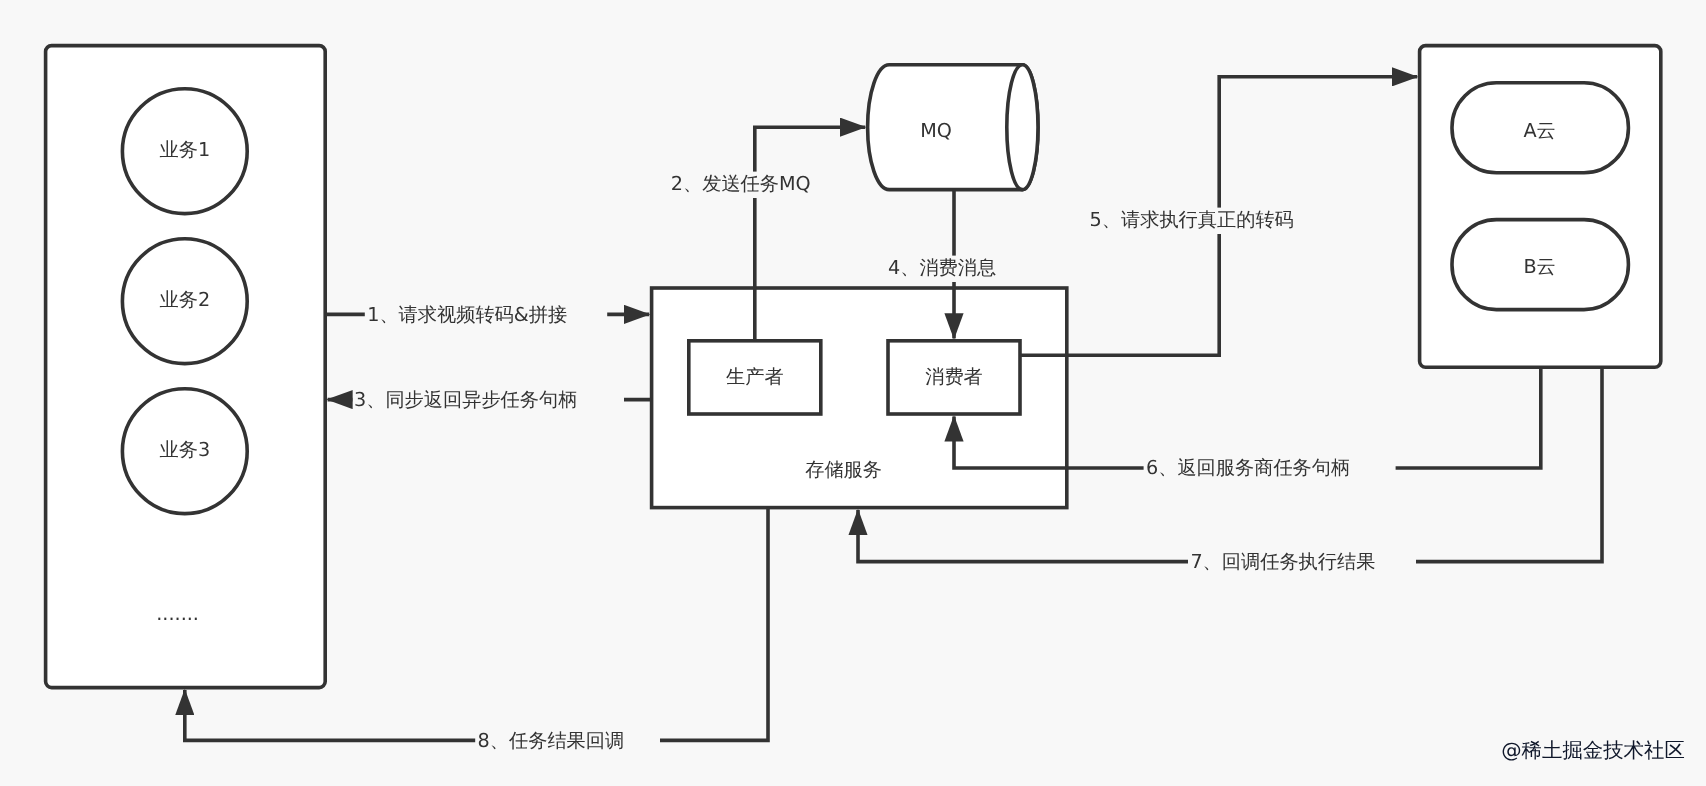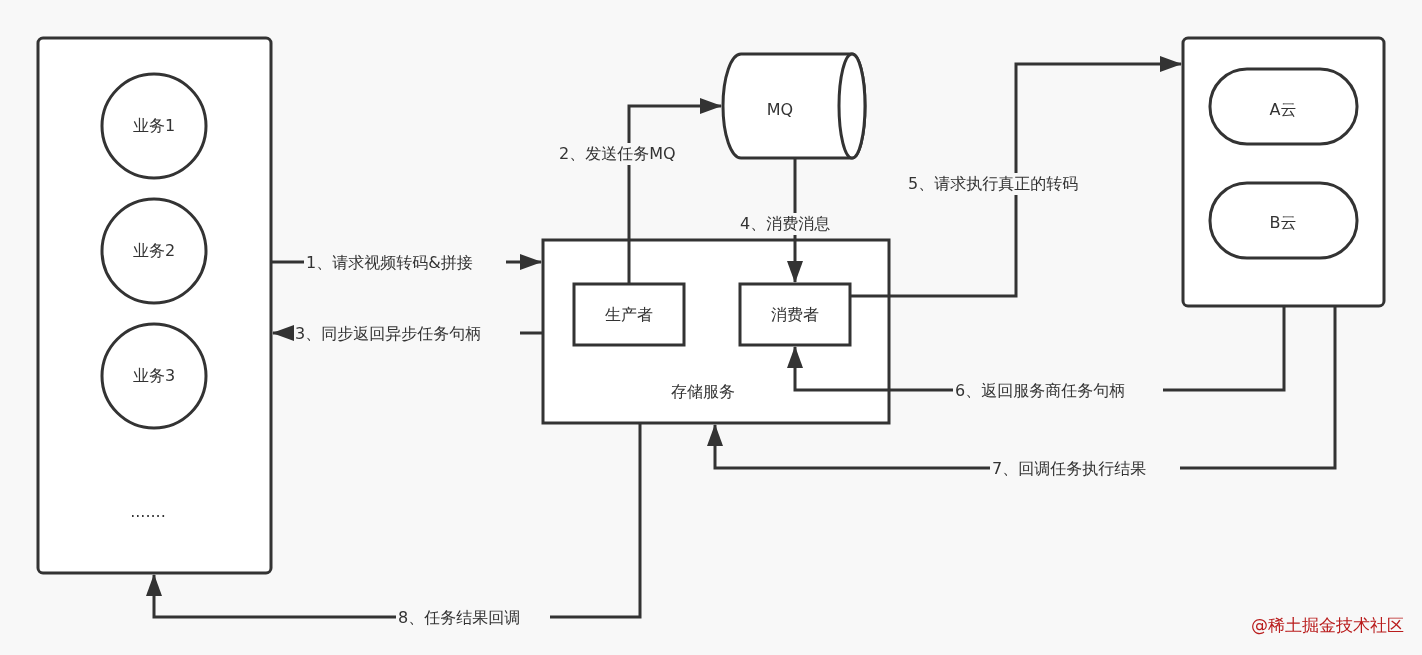--- a/index.html
+++ b/index.html
@@ -10,21 +10,21 @@
       position: relative;
       overflow: hidden;
     }
     svg#diagram { position: absolute; left: 0; top: 0; }
     .box { fill: #ffffff; stroke: #333333; stroke-width: 3; }
     .edge { fill: none; stroke: #333333; stroke-width: 3; }
     .node-text { font-size: 16px; fill: #333333; text-anchor: middle; dominant-baseline: middle; }
     .edge-text { font-size: 16px; fill: #333333; dominant-baseline: middle; }
     .watermark {
       position: absolute; right: 18px; bottom: 18px;
-      font-size: 17px; color: #b91c1c;
+      font-size: 17px; color: #0f172a;
     }
   </style>
 </head>
 <body>
 
 <svg id="diagram" width="1422" height="655" viewBox="0 0 1422 655" xmlns="http://www.w3.org/2000/svg">
   <defs>
     <marker id="arrow" markerWidth="10" markerHeight="10" refX="9" refY="5" orient="auto" markerUnits="userSpaceOnUse" viewBox="0 0 10 10">
       <path d="M0,0 L10,5 L0,10 z" fill="#333333"></path>
     </marker>

